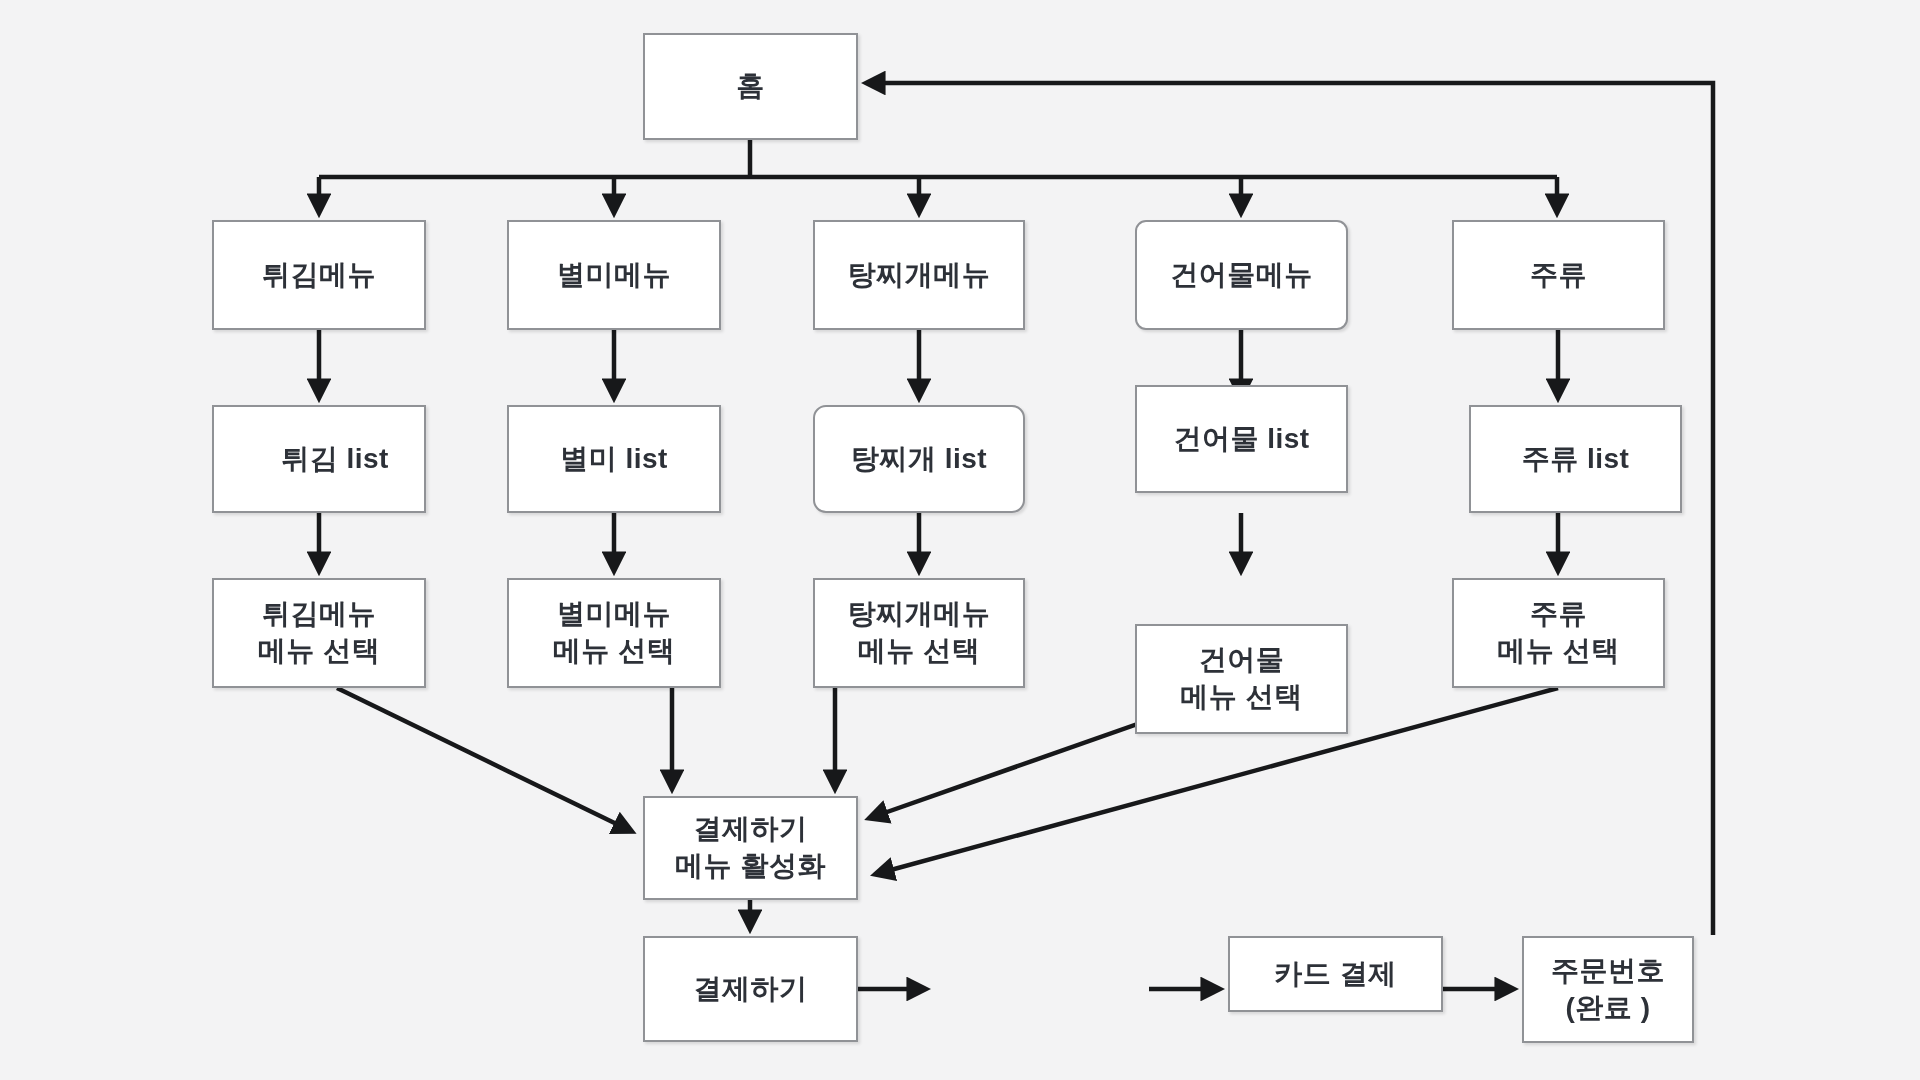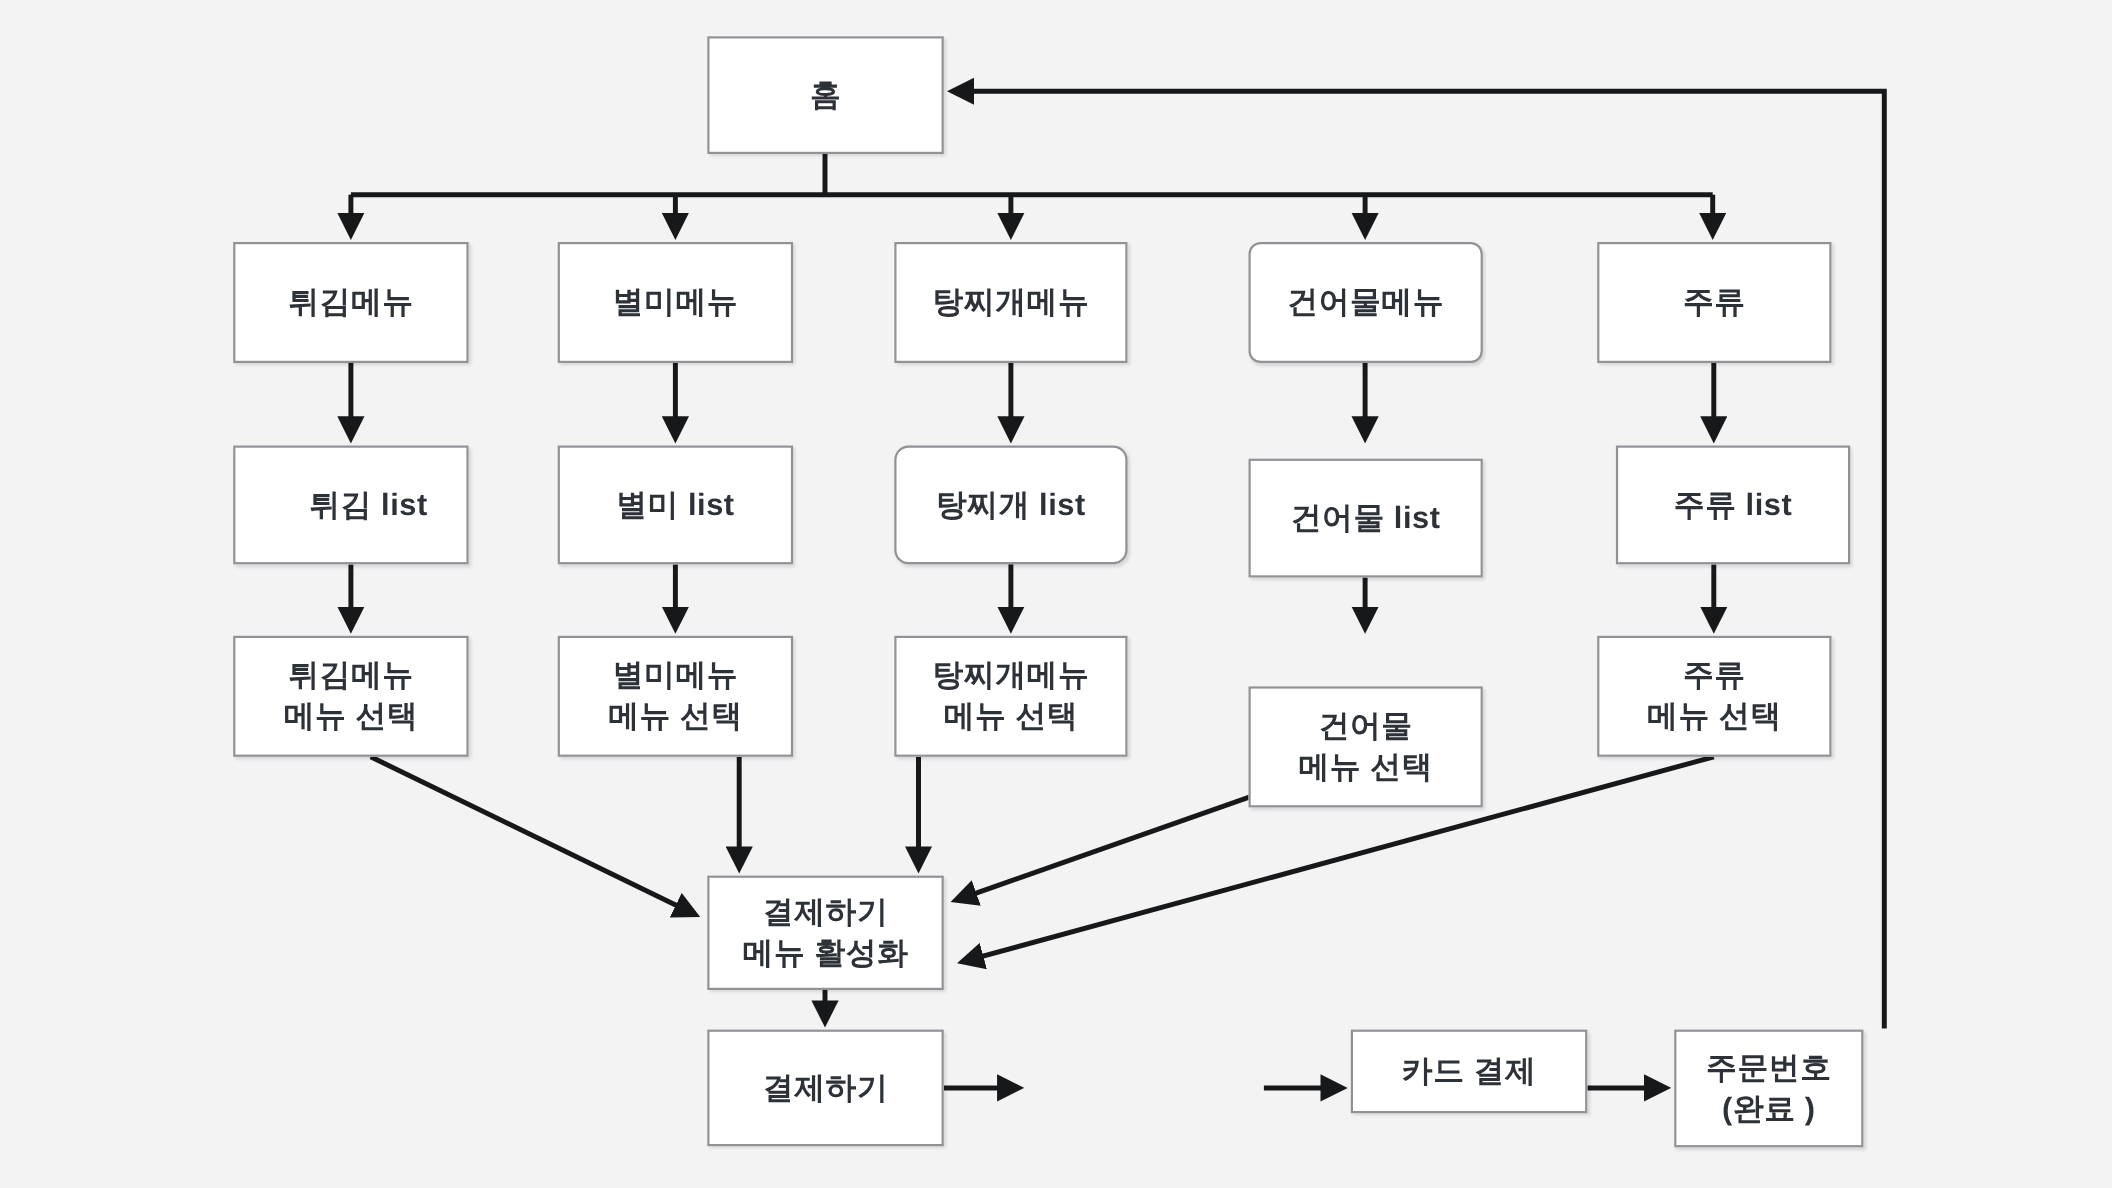--- a/index.html
+++ b/index.html
@@ -45,21 +45,21 @@
   
   #n-fried-menu      { left: 212px;  top: 220px; width: 214px; height: 110px; }
   #n-special-menu    { left: 507px;  top: 220px; width: 214px; height: 110px; }
   #n-stew-menu       { left: 813px;  top: 220px; width: 212px; height: 110px; }
   #n-dried-menu      { left: 1135px; top: 220px; width: 213px; height: 110px; border-radius: 11px; }
   #n-liquor-menu     { left: 1452px; top: 220px; width: 213px; height: 110px; }
   
   #n-fried-list      { left: 212px;  top: 405px; width: 214px; height: 108px; padding-left: 32px; }
   #n-special-list    { left: 507px;  top: 405px; width: 214px; height: 108px; }
   #n-stew-list       { left: 813px;  top: 405px; width: 212px; height: 108px; border-radius: 13px; }
-  #n-dried-list      { left: 1135px; top: 417px; width: 213px; height: 108px; }
+  #n-dried-list      { left: 1135px; top: 385px; width: 213px; height: 108px; }
   #n-liquor-list     { left: 1452px; top: 405px; width: 213px; height: 108px; margin-left: 17px; }
   
   #n-fried-select    { left: 212px;  top: 578px; width: 214px; height: 110px; }
   #n-special-select  { left: 507px;  top: 578px; width: 214px; height: 110px; }
   #n-stew-select     { left: 813px;  top: 578px; width: 212px; height: 110px; }
   #n-dried-select    { left: 1135px; top: 578px; width: 213px; height: 110px; margin-top: 46px; }
   #n-liquor-select   { left: 1452px; top: 578px; width: 213px; height: 110px; }
   
   #n-checkout-activate { left: 643px;  top: 796px; width: 215px; height: 104px; }
   #n-checkout          { left: 643px;  top: 936px; width: 215px; height: 106px; }

